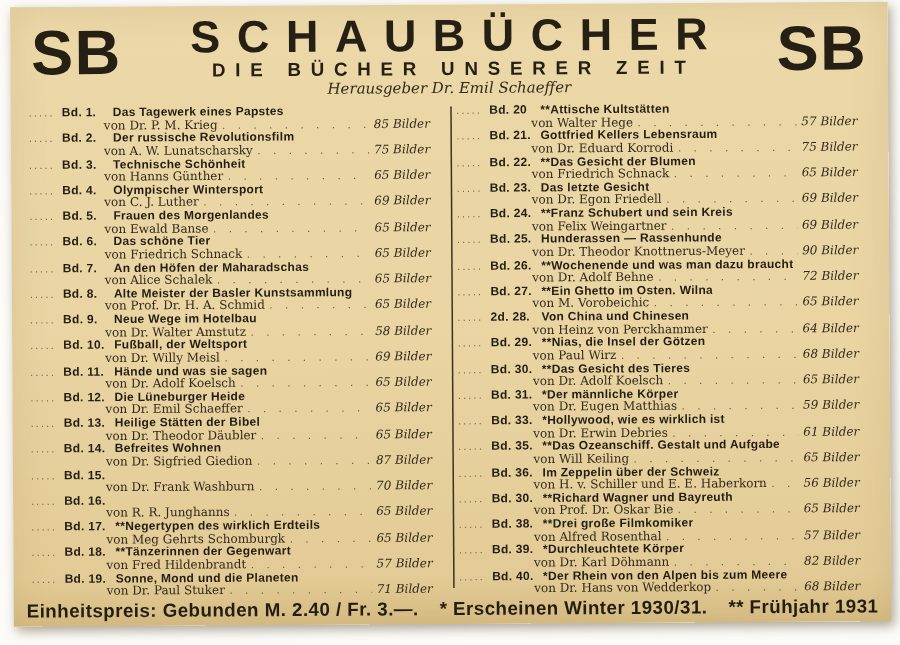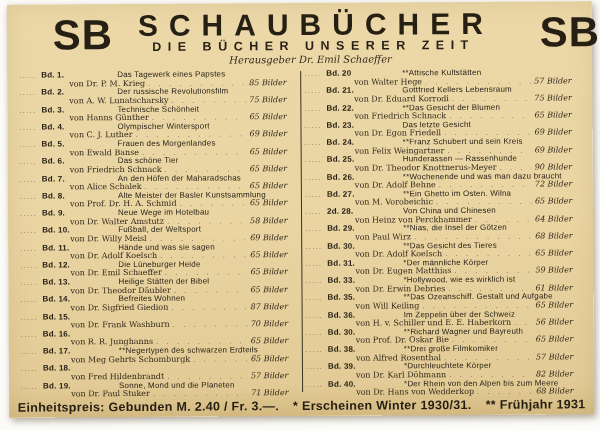--- a/index.html
+++ b/index.html
@@ -12,21 +12,21 @@
     position:absolute;left:8px;top:3px;width:585px;height:413px;
     transform:rotate(-0.35deg);transform-origin:50% 50%;
     background:linear-gradient(180deg,#ecd8a8 0%,#e9d4a2 55%,#e2cb96 92%,#d9bf86 100%);
     box-shadow:2px 3px 7px rgba(95,82,55,.5), inset 0 0 24px rgba(150,120,70,.18);
     color:#241d12;
   }
   
   .header{position:absolute;top:8px;left:0;right:0;height:58px;display:flex;align-items:flex-start;}
   .sb{
     width:88px;text-align:center;font-weight:bold;font-size:42px;line-height:40px;
-    letter-spacing:1px;color:#261f13;flex:0 0 auto;margin-top:3px;padding-left:32px;
+    letter-spacing:1px;color:#261f13;flex:0 0 auto;margin-top:3px;
   }
   .title-block{flex:1 1 auto;text-align:center;}
   .main-title{
     font-weight:bold;font-size:30px;line-height:28px;letter-spacing:11px;
     white-space:nowrap;color:#261f13;text-indent:11px;
   }
   .subtitle{
     font-weight:bold;font-size:12.5px;line-height:13px;letter-spacing:6.5px;
     white-space:nowrap;color:#261f13;margin-top:1px;text-indent:6px;
   }
@@ -38,21 +38,21 @@
   .columns{position:absolute;top:66px;left:12px;right:10px;bottom:20px;display:flex;}
   .col{flex:1 1 0;min-width:0;padding-top:1px;}
   .divider{flex:0 0 1px;background:#3c3categories220;background:#3c3220;margin:2px 3px 4px 3px;}
   .entry{height:17.25px;overflow:hidden;}
   .l1,.l2{display:flex;align-items:baseline;line-height:8.6px;height:8.6px;white-space:nowrap;}
   .lead{
     flex:0 0 22px;font-size:7px;letter-spacing:1.5px;color:#4a3e29;opacity:.75;
     overflow:hidden;
   }
   .no{flex:0 0 34px;font-weight:bold;font-size:8px;letter-spacing:.2px;color:#241d12;}
-  .bt{font-weight:normal;font-size:8px;letter-spacing:.2px;color:#241d12;overflow:hidden;text-overflow:clip;margin-left:42px;}
+  .bt{font-weight:bold;font-size:8px;letter-spacing:.2px;color:#241d12;overflow:hidden;text-overflow:clip;}
   .l2{padding-left:50px;}
   .au{font-family:"DejaVu Serif",serif;font-size:8px;color:#32281a;flex:0 0 auto;}
   .dots{
     flex:1 1 auto;overflow:hidden;font-size:8px;color:#4a3e29;opacity:.8;
     margin:0 3px;letter-spacing:3px;
   }
   .ct{
     font-family:"DejaVu Serif",serif;font-style:italic;font-size:8px;color:#32281a;
     flex:0 0 auto;text-align:left;min-width:46px;padding-right:2px;
   }
@@ -267,32 +267,33 @@
           <div class="l2">
             <span class="au">von R. R. Junghanns</span>
             <span class="dots">. . . . . . . . . . . . . . . . . . . . . . . .</span>
             <span class="ct">65 Bilder</span>
           </div>
         </div>
         <div class="entry">
           <div class="l1">
             <span class="lead">.....</span>
             <span class="no">Bd. 17.</span>
-            <span class="bt">**Negertypen des schwarzen Erdteils</span>
+            <span class="bt">**Negertypen des wirklich Erdteils</span>
           </div>
           <div class="l2">
             <span class="au">von Meg Gehrts Schomburgk</span>
             <span class="dots">. . . . . . . . . . . . . . . . . . . . . . . .</span>
             <span class="ct">65 Bilder</span>
           </div>
         </div>
         <div class="entry">
           <div class="l1">
             <span class="lead">.....</span>
             <span class="no">Bd. 18.</span>
+            <span class="bt">**Tänzerinnen der Gegenwart</span>
           </div>
           <div class="l2">
             <span class="au">von Fred Hildenbrandt</span>
             <span class="dots">. . . . . . . . . . . . . . . . . . . . . . . .</span>
             <span class="ct">57 Bilder</span>
           </div>
         </div>
         <div class="entry">
           <div class="l1">
             <span class="lead">.....</span>

